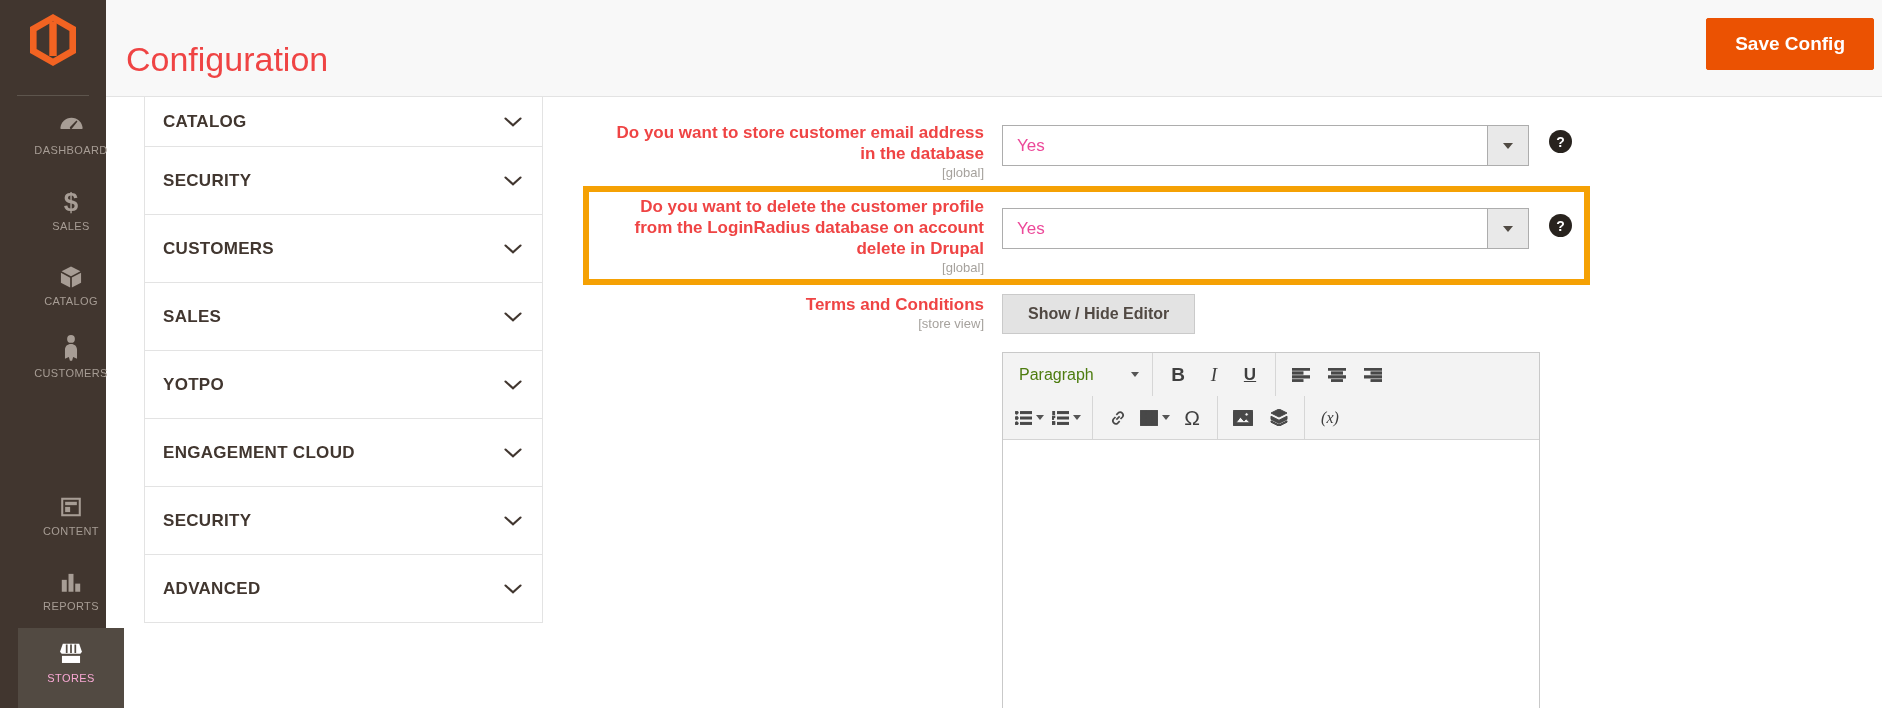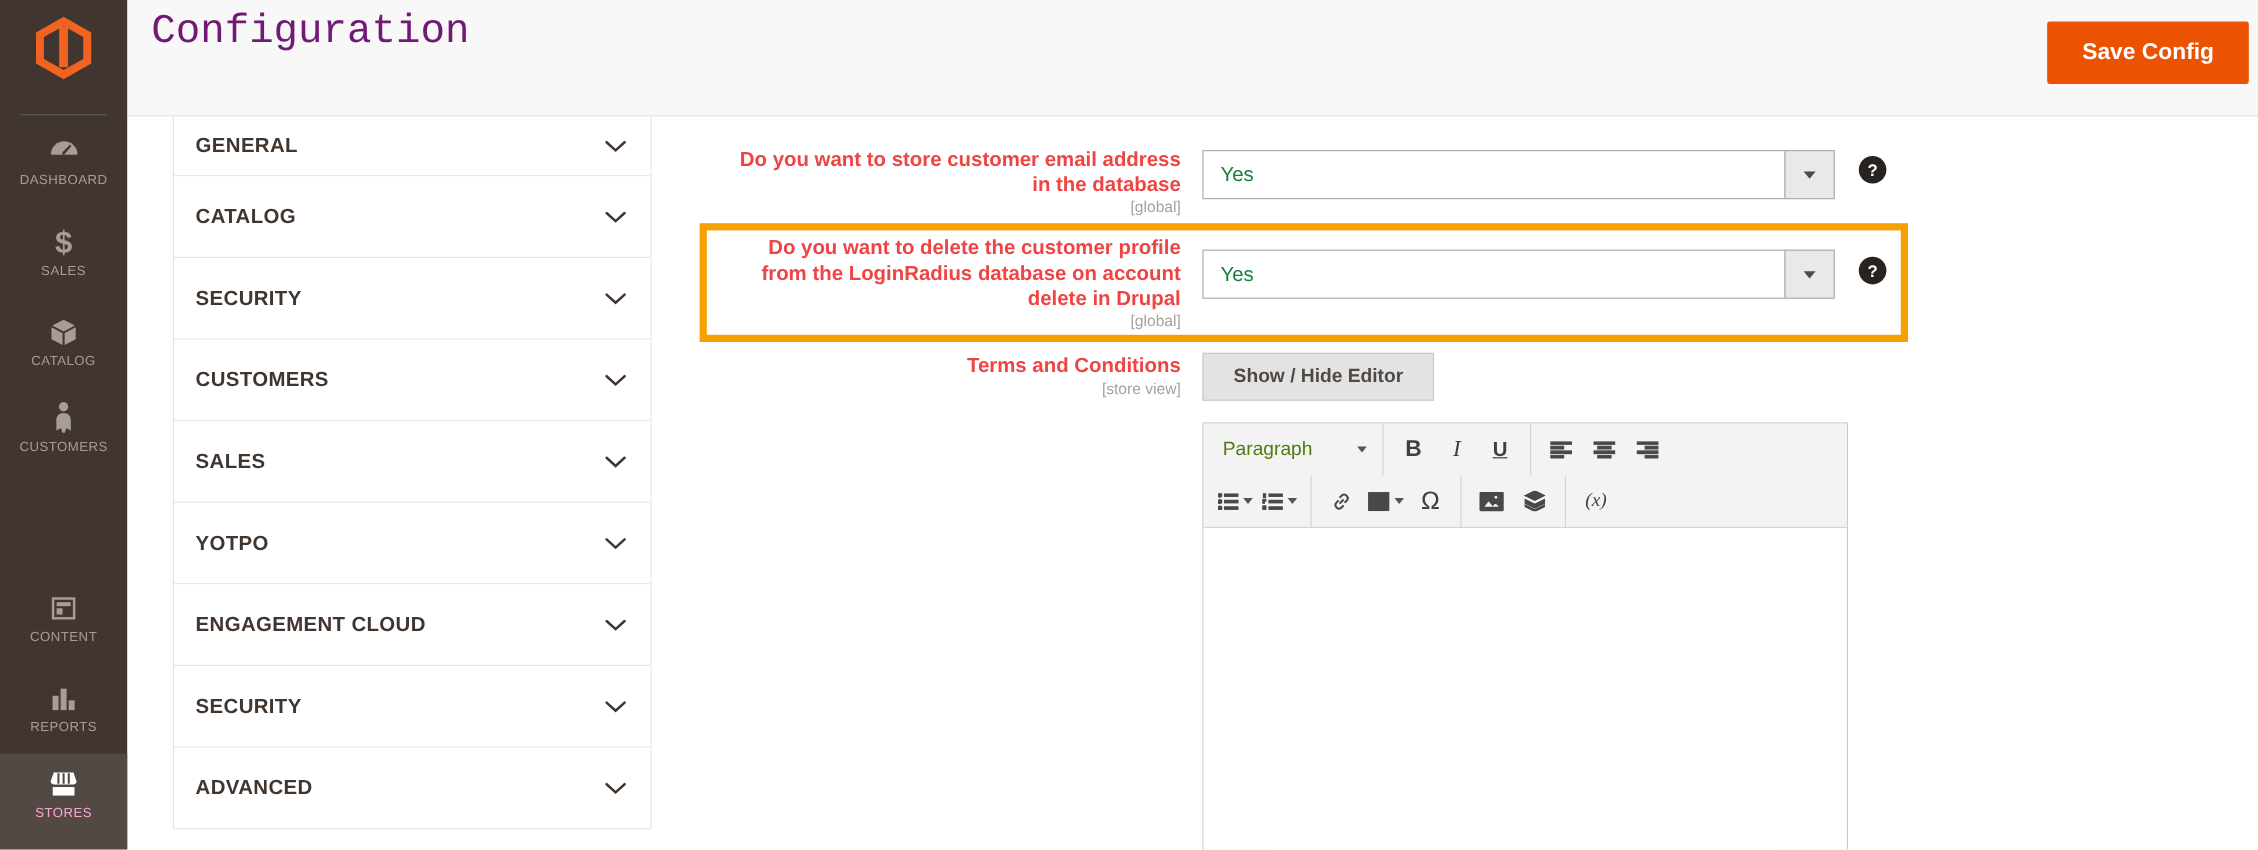--- a/index.html
+++ b/index.html
@@ -7,34 +7,34 @@
   body {
     position:relative; overflow:hidden; background:#fff;
     font-family:"Liberation Sans", sans-serif; color:#41362f;
   }
 
   
   .sidebar { position:absolute; left:0; top:0; width:106px; height:708px; background:#41362f; z-index:30; }
   .logo { position:absolute; top:12px; left:50%; transform:translateX(-50%); width:54px; height:56px; display:flex; align-items:center; justify-content:center; cursor:pointer; }
   .sidebar-divider { position:absolute; top:95px; left:17px; width:72px; height:1px; background:#5d554d; }
   .nav-item {
-    position:absolute; left:0; width:106px; height:58px;
+    position:absolute; left:18px; width:106px; height:58px;
     display:flex; flex-direction:column; align-items:center; padding-top:6px;
     color:#a79d95; cursor:pointer;
   }
   .nav-item .nav-icon { height:27px; display:flex; align-items:flex-end; justify-content:center; }
   .nav-item .nav-label { margin-top:5px; font-size:11px; letter-spacing:.4px; }
   .nav-item svg { fill:#a79d95; }
   .nav-item.active { background:#524a42; color:#f9a8d4; height:80px; padding-top:12px; }
   .nav-item.active svg { fill:#ffffff; }
   .dollar-glyph { font-size:26px; font-weight:bold; line-height:26px; }
 
   
   .page-header { position:absolute; left:106px; top:0; width:1776px; height:97px; background:#f8f8f8; border-bottom:1px solid #e3e3e3; z-index:20; }
-  .page-title { position:absolute; left:20px; top:8px; font-size:34px; font-weight:300; color:#701a75;font-family:Liberation Mono, monospace; }
+  .page-title { position:absolute; left:20px; top:40px; font-size:34px; font-weight:300; color:#ef4444; }
   .save-btn {
     position:absolute; right:8px; top:18px; height:52px; padding:0 28px;
     background:#eb5202; color:#fff; border:1px solid #eb5202; border-radius:2px;
     font-family:"Liberation Sans",sans-serif; font-size:19px; font-weight:bold; cursor:pointer;
   }
 
   
   .config-nav { position:absolute; left:144px; top:97px; width:399px; border-left:1px solid #e3e3e3; border-right:1px solid #e3e3e3; background:#fff; }
   .config-section {
     height:68px; border-bottom:1px solid #e3e3e3;
@@ -45,21 +45,21 @@
   .config-section .section-label { font-size:17px; font-weight:bold; letter-spacing:.3px; color:#41362f; }
 
   
   .field-label { position:absolute; left:560px; width:424px; text-align:right; }
   .label-line { font-size:17px; font-weight:600; color:#ef4444; line-height:21px; }
   .scope-note { font-size:13px; color:#a6a29d; line-height:15px; margin-top:1px; }
 
   .select-box { position:absolute; left:1002px; width:527px; height:41px; display:flex; cursor:pointer; }
   .select-value {
     flex:1; background:#fff; border:1px solid #adadad;
-    font-size:17px; color:#15803d; display:flex; align-items:center; padding-left:14px;
+    font-size:17px; color:#ec4899; display:flex; align-items:center; padding-left:14px;
   }
   .select-arrow {
     width:42px; margin-left:-1px; background:#e9e9e9; border:1px solid #adadad;
     display:flex; align-items:center; justify-content:center;
   }
   .tri-down { width:0; height:0; border-left:5px solid transparent; border-right:5px solid transparent; border-top:6px solid #504a43; }
 
   .help-btn {
     position:absolute; left:1549px; width:23px; height:23px; border-radius:50%;
     background:#28231e; color:#fff; font-size:14px; font-weight:bold;
@@ -182,26 +182,20 @@
   </div>
 </aside>
 
 <header class="page-header">
   <h1 class="page-title">Configuration</h1>
   <button class="save-btn">Save Config</button>
 </header>
 
 <nav class="config-nav">
   <div class="config-section">
-    <span class="section-label">GENERAL</span>
-    <svg class="chev" width="18" height="10" viewBox="0 0 18 10">
-        <path d="M1.5 1.5 9 8.3l7.5-6.8" fill="none" stroke="#41362f" stroke-width="2.1" stroke-linecap="round"></path>
-      </svg>
-  </div>
-  <div class="config-section">
     <span class="section-label">CATALOG</span>
     <svg class="chev" width="18" height="10" viewBox="0 0 18 10">
         <path d="M1.5 1.5 9 8.3l7.5-6.8" fill="none" stroke="#41362f" stroke-width="2.1" stroke-linecap="round"></path>
       </svg>
   </div>
   <div class="config-section">
     <span class="section-label">SECURITY</span>
     <svg class="chev" width="18" height="10" viewBox="0 0 18 10">
         <path d="M1.5 1.5 9 8.3l7.5-6.8" fill="none" stroke="#41362f" stroke-width="2.1" stroke-linecap="round"></path>
       </svg>

